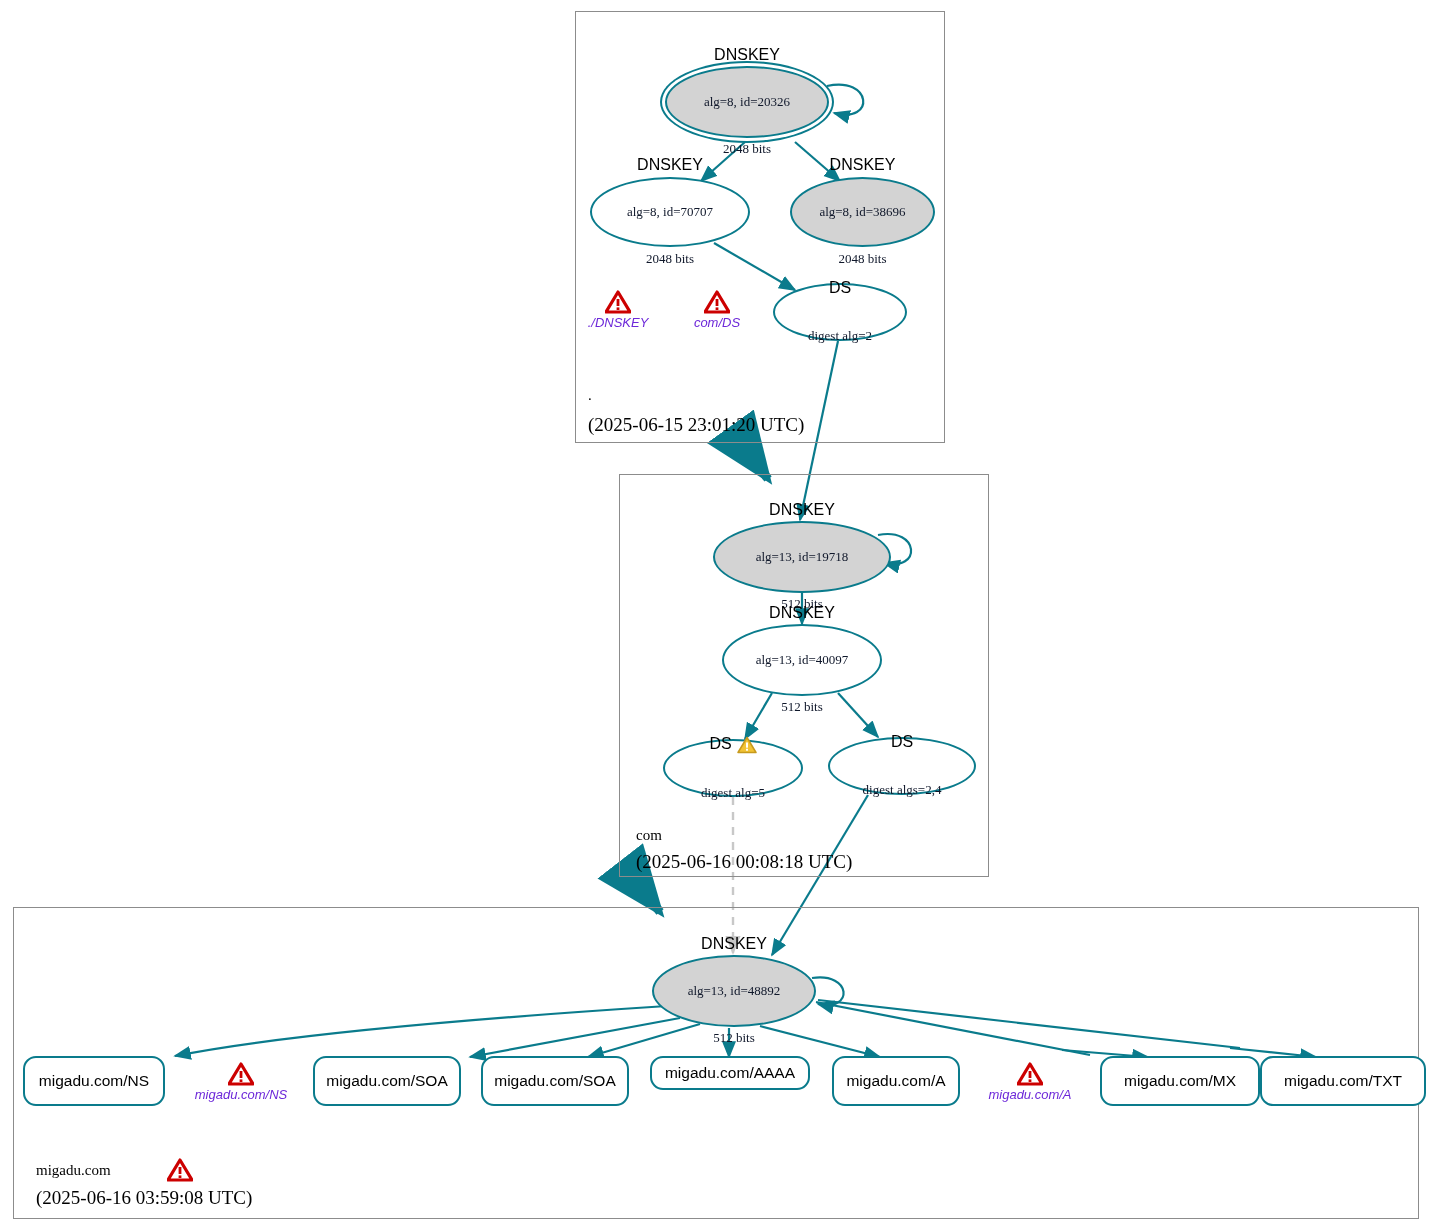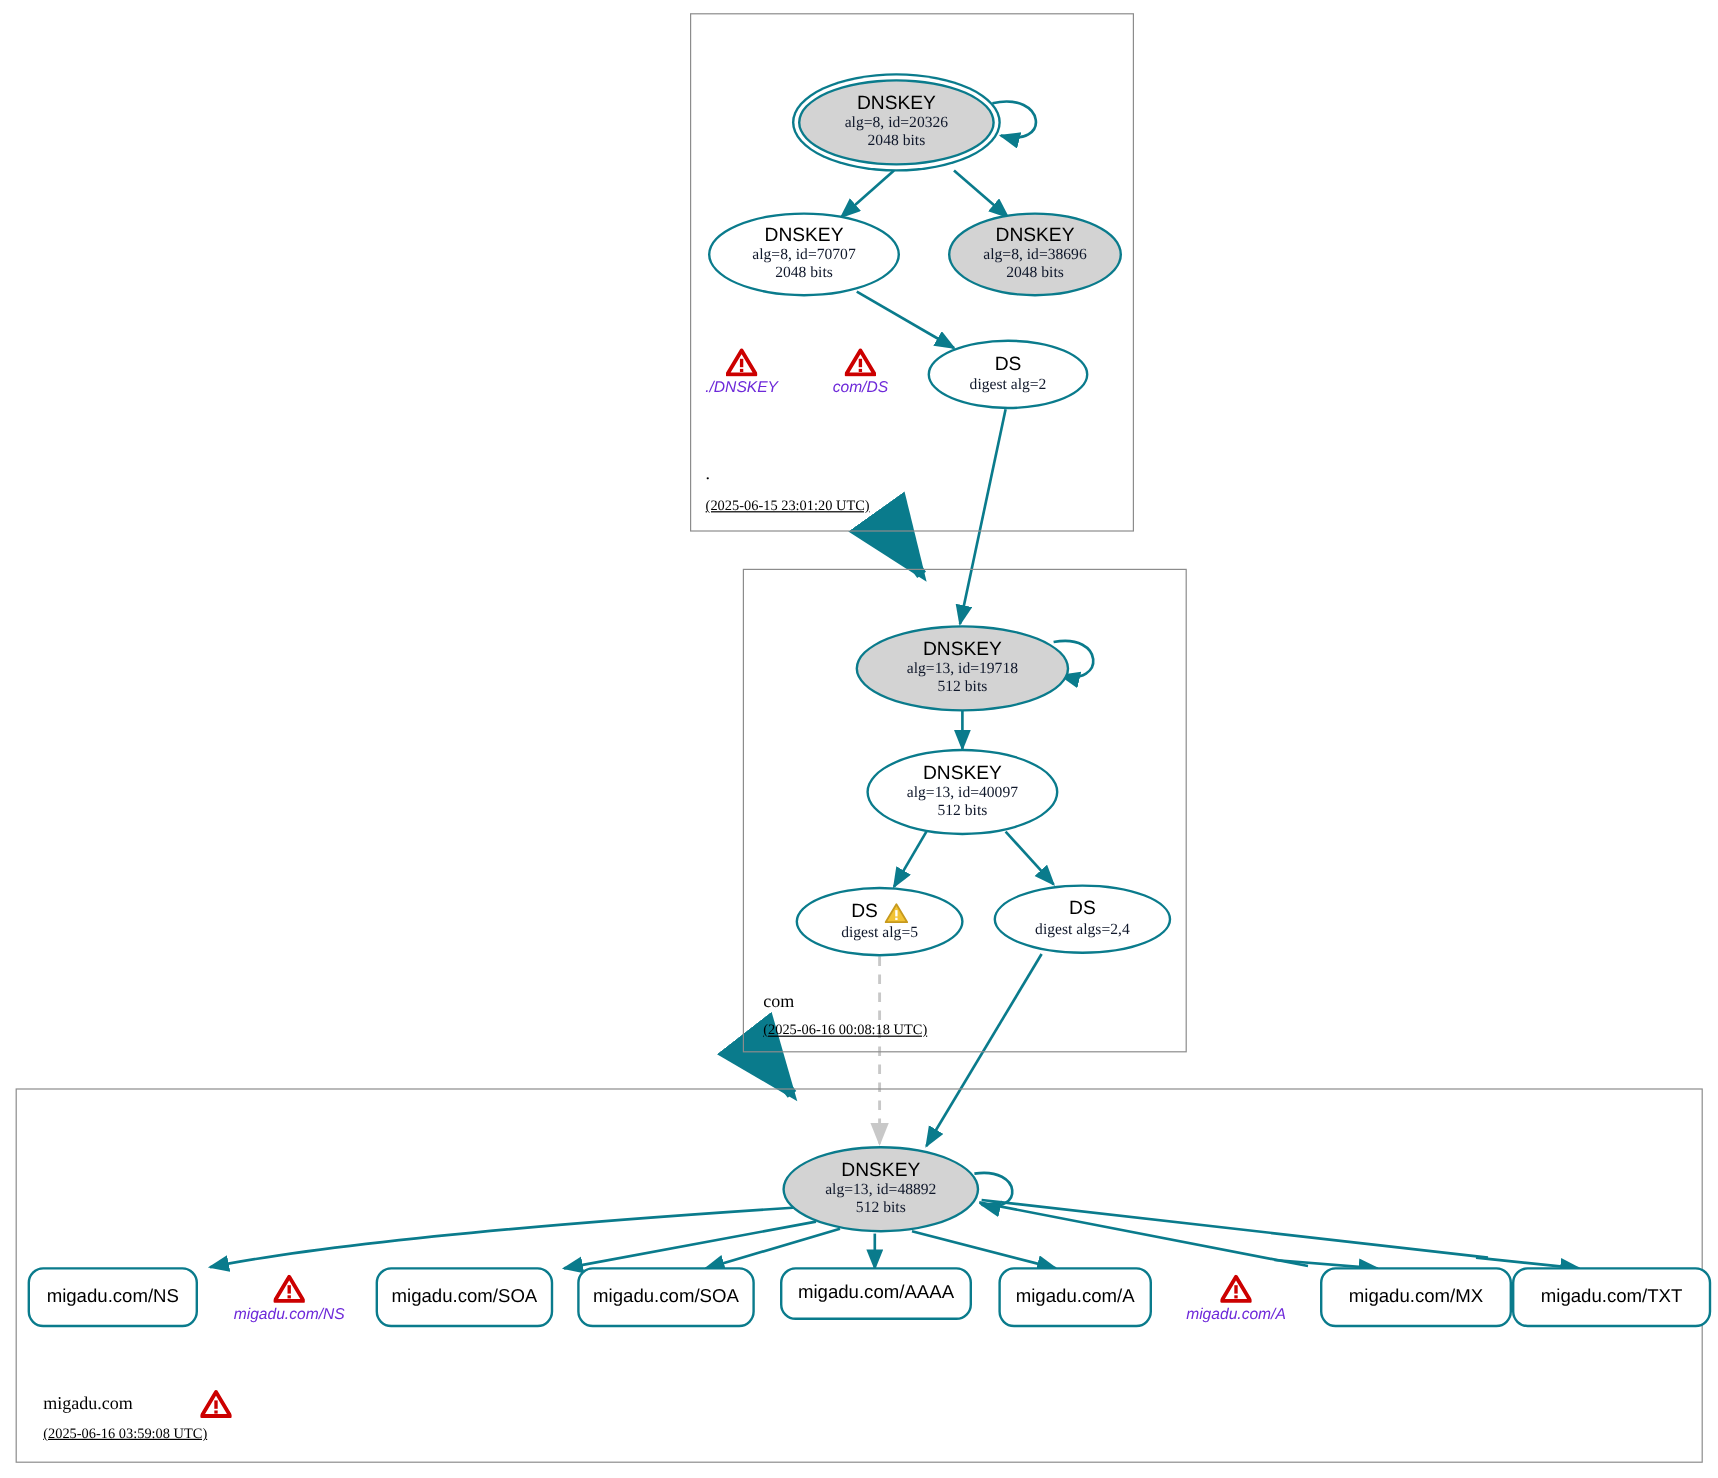--- a/index.html
+++ b/index.html
@@ -32,37 +32,37 @@
   .zone-label {
     position: absolute;
     font-family: "Liberation Serif", serif;
     font-size: 15px;
     color: #000000;
     white-space: nowrap;
   }
   .zone-time {
     position: absolute;
     font-family: "Liberation Serif", serif;
-    font-size: 12px;
+    font-size: 19px;
     color: #000000;
     white-space: nowrap;
-    text-decoration: underline;
   }
   
   .node-ellipse {
     position: absolute;
     border: 2px solid #0a7b8c;
     border-radius: 50%;
     box-sizing: border-box;
     display: flex;
     flex-direction: column;
     align-items: center;
     justify-content: center;
     text-align: right;
     background: #ffffff;
+    gap: 32px;
   }
   .node-ellipse.filled {
     background: #d3d3d3;
   }
   .node-ellipse.sep {
     box-shadow: 0 0 0 3px #ffffff, 0 0 0 5px #0a7b8c;
   }
   .node-title {
     font-family: "Liberation Sans", sans-serif;
     font-size: 16px;
@@ -271,21 +271,21 @@
 
   <div class="node-ellipse filled" style="left:652px; top:955px; width:164px; height:72px;">
     <div class="node-title">DNSKEY</div>
     <div class="node-sub">alg=13, id=48892</div>
     <div class="node-sub">512 bits</div>
   </div>
 
   <div class="node-rect" style="left:23px; top:1056px; width:142px; height:50px;">migadu.com/NS</div>
   <div class="node-rect" style="left:313px; top:1056px; width:148px; height:50px;">migadu.com/SOA</div>
   <div class="node-rect" style="left:481px; top:1056px; width:148px; height:50px;">migadu.com/SOA</div>
-  <div class="node-rect" style="left:650px; top:1056px; width:160px; height:44px;">migadu.com/AAAA</div>
+  <div class="node-rect" style="left:650px; top:1056px; width:160px; height:34px;">migadu.com/AAAA</div>
   <div class="node-rect" style="left:832px; top:1056px; width:128px; height:50px;">migadu.com/A</div>
   <div class="node-rect" style="left:1100px; top:1056px; width:160px; height:50px;">migadu.com/MX</div>
   <div class="node-rect" style="left:1260px; top:1056px; width:166px; height:50px;">migadu.com/TXT</div>
 
   <div class="err-marker" style="left:186px; top:1062px;">
     <span class="tri">
       <svg width="26" height="24" viewBox="0 0 26 24">
         <path d="M13 2 L25 22 L1 22 Z" fill="#ffffff" stroke="#cc0000" stroke-width="3.2" stroke-linejoin="round"></path>
         <rect x="11.6" y="9" width="2.8" height="7" fill="#cc0000"></rect>
         <rect x="11.6" y="17.4" width="2.8" height="2.6" fill="#cc0000"></rect>

